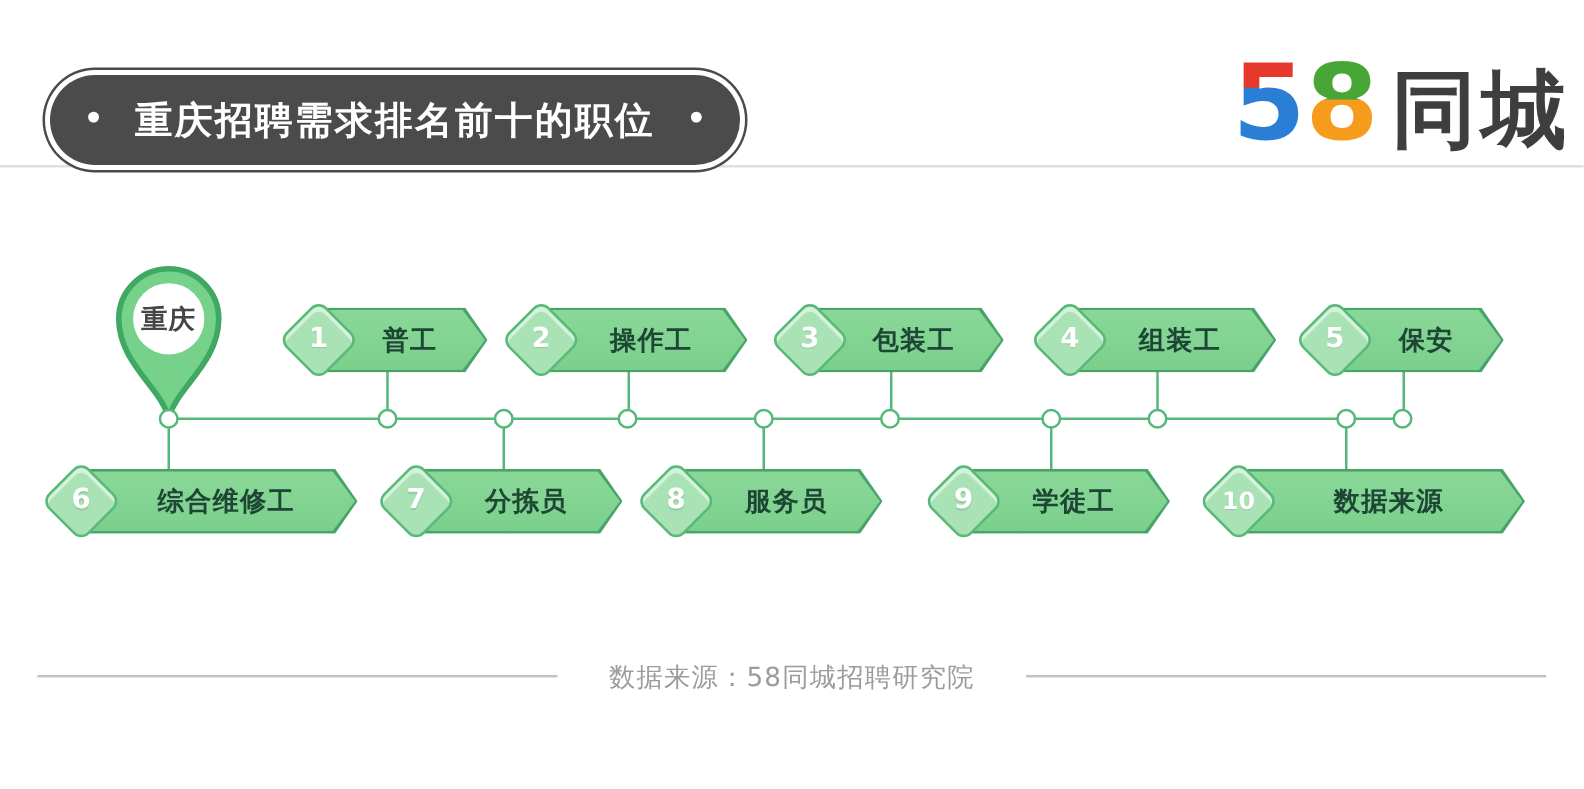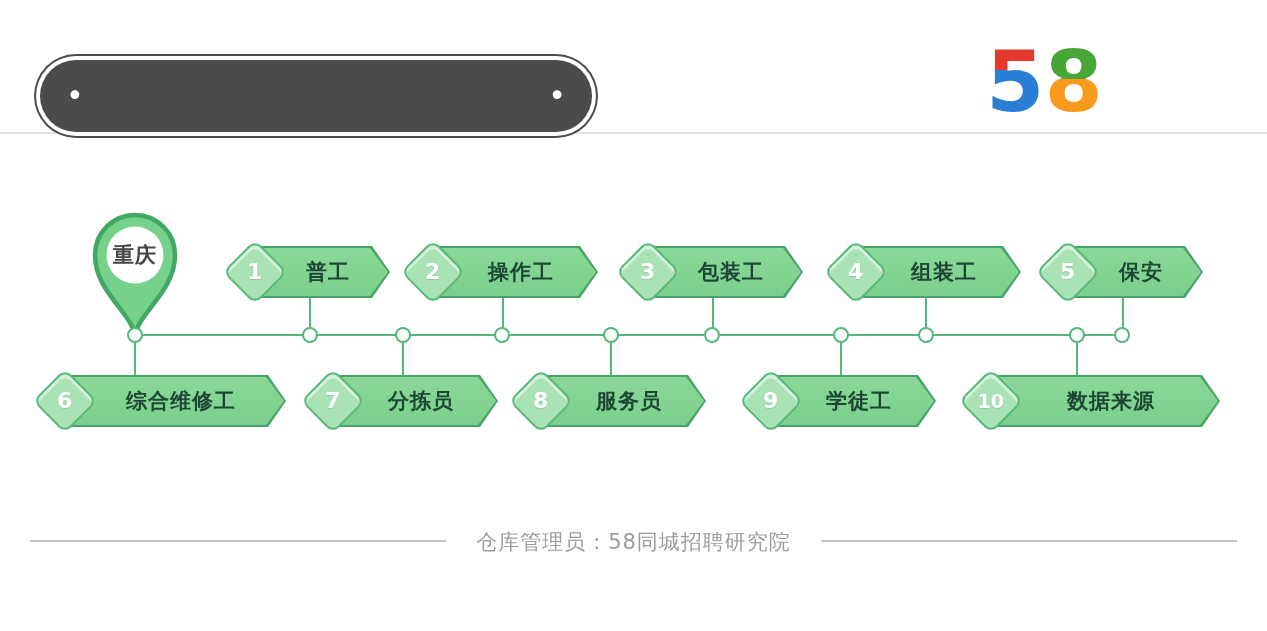--- a/index.html
+++ b/index.html
@@ -113,26 +113,28 @@
 </style>
 </head>
 <body>
 
 <div class="canvas">
 
   <div class="top-divider"></div>
 
   <div class="title-pill">
     <span class="dot">•</span>
+    <h1>重庆招聘需求排名前十的职位</h1>
     <span class="dot">•</span>
   </div>
 
   <div class="logo">
     <span class="digit d5">5</span>
     <span class="digit d8">8</span>
+    <span class="tc">同城</span>
   </div>
 
   <svg class="pin" width="96" height="130" viewBox="0 0 96 130">
     <path d="M48,126 C43,102 8,82 8,46 a40,40 0 1,1 80,0 c0,36 -35,56 -40,80 Z" fill="#76d18a" stroke="#3fa863" stroke-width="4.5" stroke-linejoin="round"></path>
     <circle cx="48" cy="46" r="28.5" fill="#ffffff"></circle>
   </svg>
   <div class="pin-label">重庆</div>
 
   <div class="hline"></div>
   <div class="vline c1"></div>
@@ -233,16 +235,16 @@
   <div class="item g10">
     <div class="body-outer"></div>
     <div class="body-inner"></div>
     <div class="label">数据来源</div>
     <div class="diamond">
         <span class="num">10</span>
       </div>
   </div>
 
   <div class="fline fl-left"></div>
-  <div class="ftext">仓库管理员：58同城招聘研究院</div>
+  <div class="ftext">数据来源：58同城招聘研究院</div>
   <div class="fline fl-right"></div>
 
 </div>
 
 </body></html>

